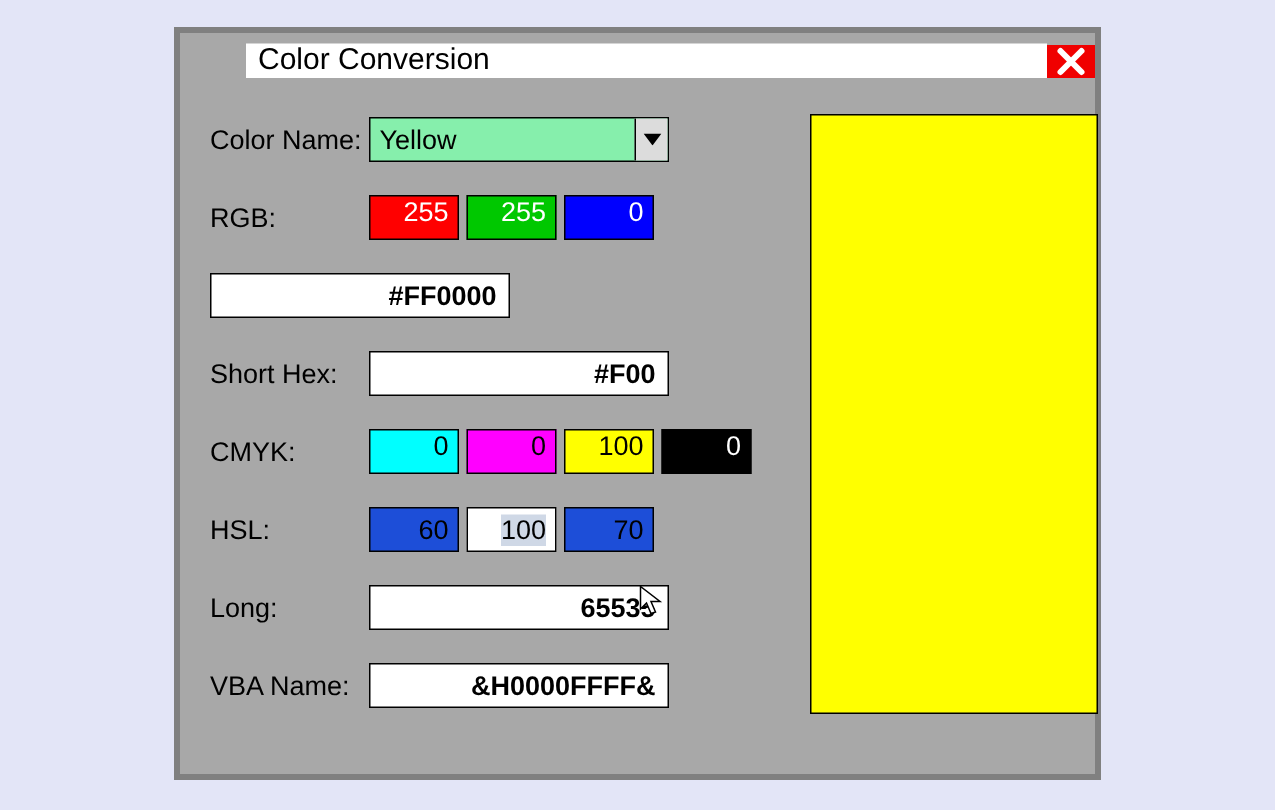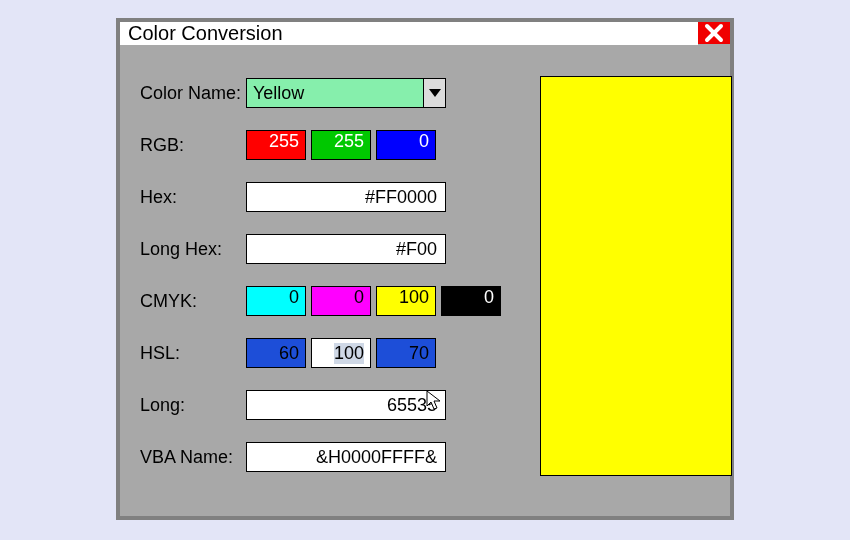--- a/index.html
+++ b/index.html
@@ -14,22 +14,23 @@
   }
   .dialog {
     position: absolute;
     left: 116px; top: 18px;
     width: 618px; height: 502px;
     background: #a8a8a8;
     border: 4px solid #808080;
   }
   .titlebar {
     display: flex;
-    align-items: flex-start;
-    height: 30px;
+    align-items: flex-end;
+    height: 30px;
+    padding-left: 44px;
   }
   .titlebar .title {
     flex: 1;
     background: #ffffff;
     display: flex;
     align-items: center;
     padding-left: 8px;
     font-size: 20px;
   }
   .close-btn {
@@ -101,20 +102,21 @@
   .textfield {
     height: 30px;
     width: 200px;
     border: 1px solid #000;
     background: #fff;
     display: flex;
     align-items: center;
     justify-content: flex-end;
     padding-right: 8px;
     font-size: 18px;
+    font-weight: bold;
   }
   .num {
     width: 60px;
     height: 30px;
     border: 1px solid #000;
     background: #1d4ed8;
     display:flex; align-items:center; justify-content:flex-end;
     padding-right: 6px;
     font-size: 18px;
   }
@@ -183,26 +185,25 @@
           <div class="swatch" style="background:#00c800;color:#ffffff">
               <span>255</span>
             </div>
           <div class="gap"></div>
           <div class="swatch" style="background:#0000ff;color:#ffffff">
               <span>0</span>
             </div>
         </div>
 
         <div class="row">
-          <div class="label">Hex:</div>
           <div class="textfield">#FF0000</div>
         </div>
 
         <div class="row">
-          <div class="label">Long Hex:</div>
+          <div class="label">Short Hex:</div>
           <div class="textfield">#F00</div>
         </div>
 
         <div class="row">
           <div class="label">CMYK:</div>
           <div class="swatch dark-text" style="background:#00ffff;color:#000000">
               <span>0</span>
             </div>
           <div class="gap"></div>
           <div class="swatch dark-text" style="background:#ff00ff;color:#000000">

